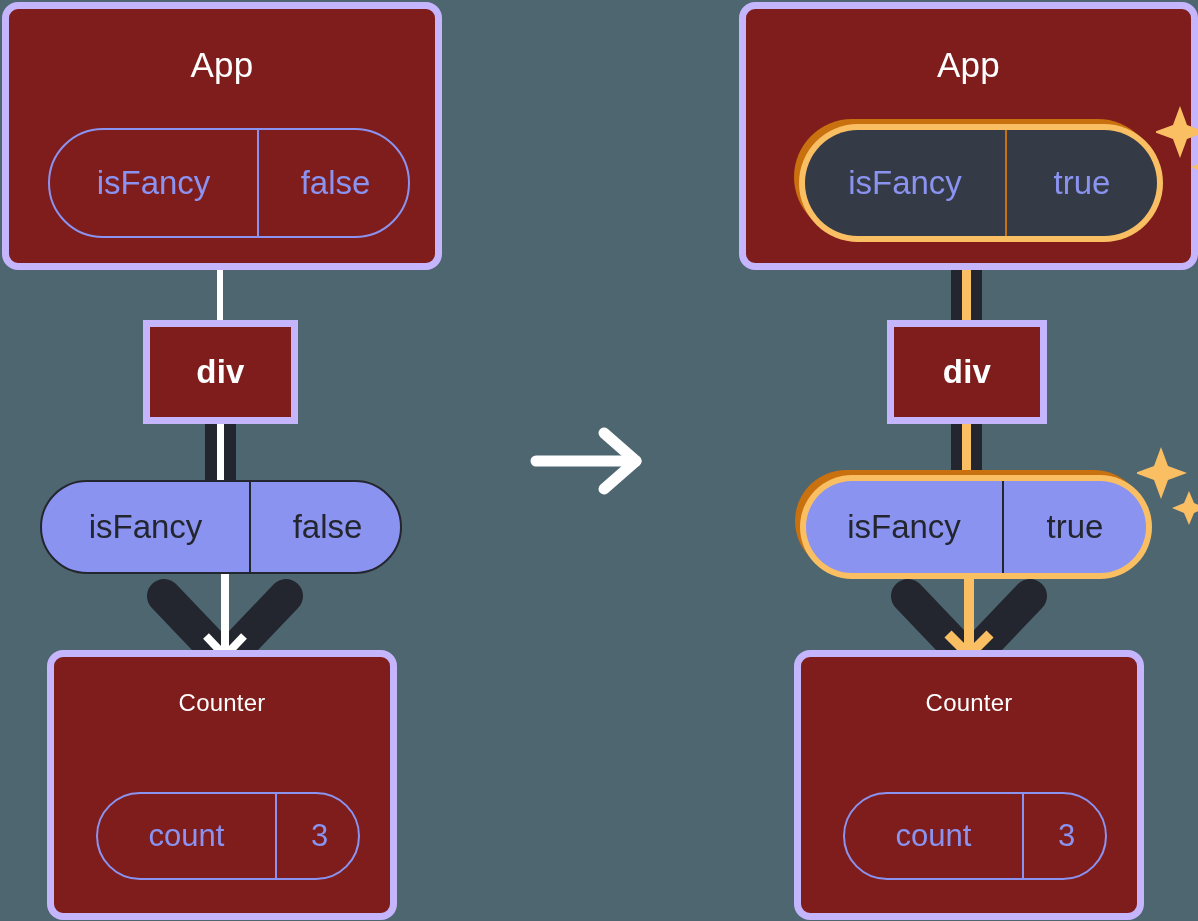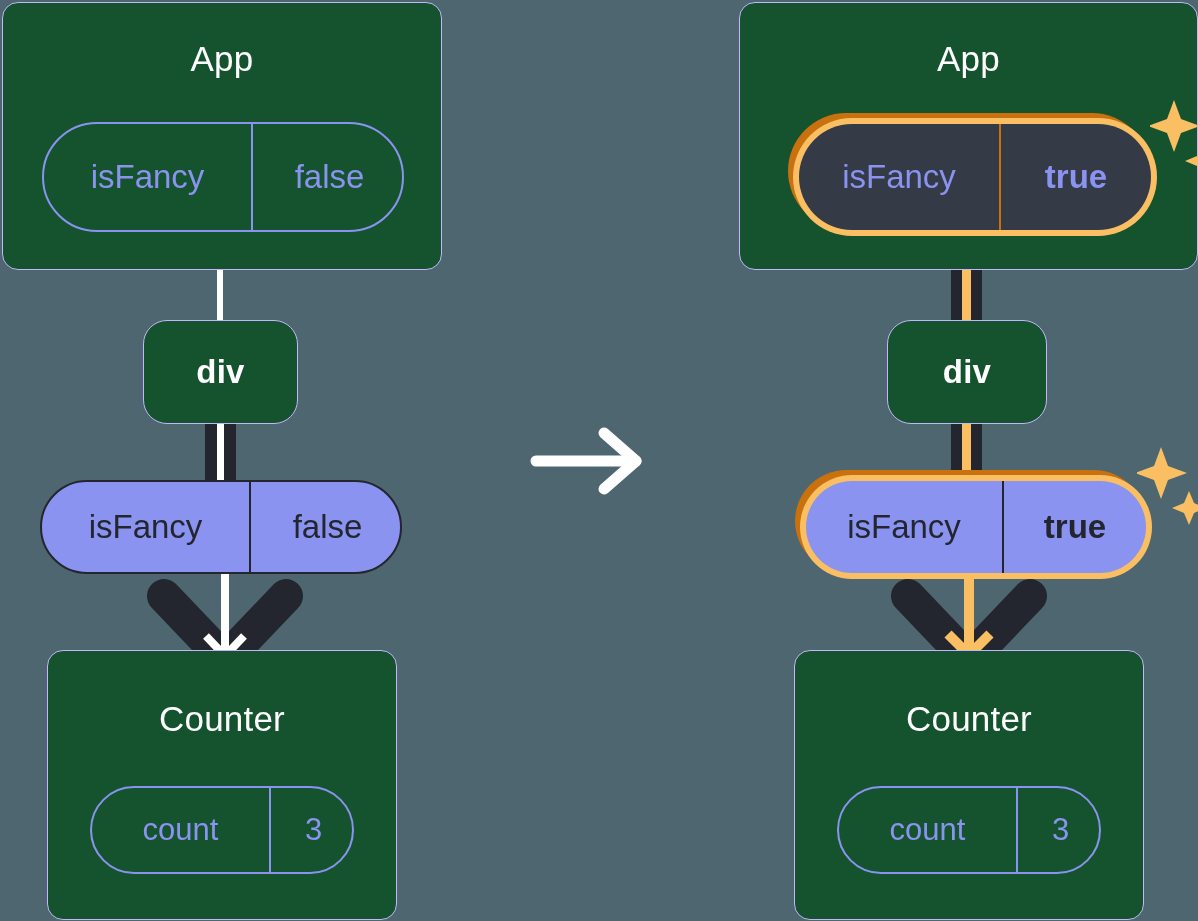--- a/index.html
+++ b/index.html
@@ -30,22 +30,22 @@
     top: 0;
     width: 599px;
     height: 921px;
   }
   .panel-left  { left: 0; }
   .panel-right { left: 599px; }
 
   
   .node {
     position: absolute;
-    background: #14532d;
-    border: 1px solid #c4b5fd;
+    background: #7f1d1d;
+    border: 7px solid #c4b5fd;
     border-radius: 14px;
     box-sizing: border-box;
     z-index: 5;
   }
   .node-title {
     color: #ffffff;
     font-size: 35px;
     font-weight: 400;
     text-align: center;
     letter-spacing: 0.2px;
@@ -58,40 +58,40 @@
     border-radius: 16px;
   }
   .app-box .node-title {
     margin-top: 36px;
   }
 
   
   .div-box {
     width: 155px;
     height: 104px;
-    border-radius: 24px;
+    border-radius: 0;
     display: flex;
     align-items: center;
     justify-content: center;
   }
   .div-box .node-title {
     font-size: 33px;
     font-weight: 700;
     margin: 0;
   }
 
   
   .counter-box {
     width: 350px;
     height: 270px;
     border-radius: 16px;
   }
   .counter-box .node-title {
-    margin-top: 48px;
-    font-size: 35px;
+    margin-top: 32px;
+    font-size: 24px;
   }
 
   
   .pill {
     position: absolute;
     display: flex;
     align-items: stretch;
     box-sizing: border-box;
     border-radius: 999px;
     overflow: hidden;
@@ -166,21 +166,21 @@
   .ring-core.ghost-core {
     background: #343A46;
     color: #8B93F0;
   }
   .ring-core.ghost-core .cell-val { border-left: 2px solid #C9700F; }
   .ring-core.filled-core {
     background: #8B93F0;
     color: #23262F;
   }
   .ring-core.filled-core .cell-val { border-left: 2px solid #23262F; }
-  .bold-val { font-weight: 700; }
+  .bold-val { font-weight: 400; }
 
   
   .line {
     position: absolute;
     z-index: 2;
   }
   .line-white { background: #ffffff; }
   .line-dark  { background: #23262F; }
   .line-orange{ background: #FBBF63; }
 

